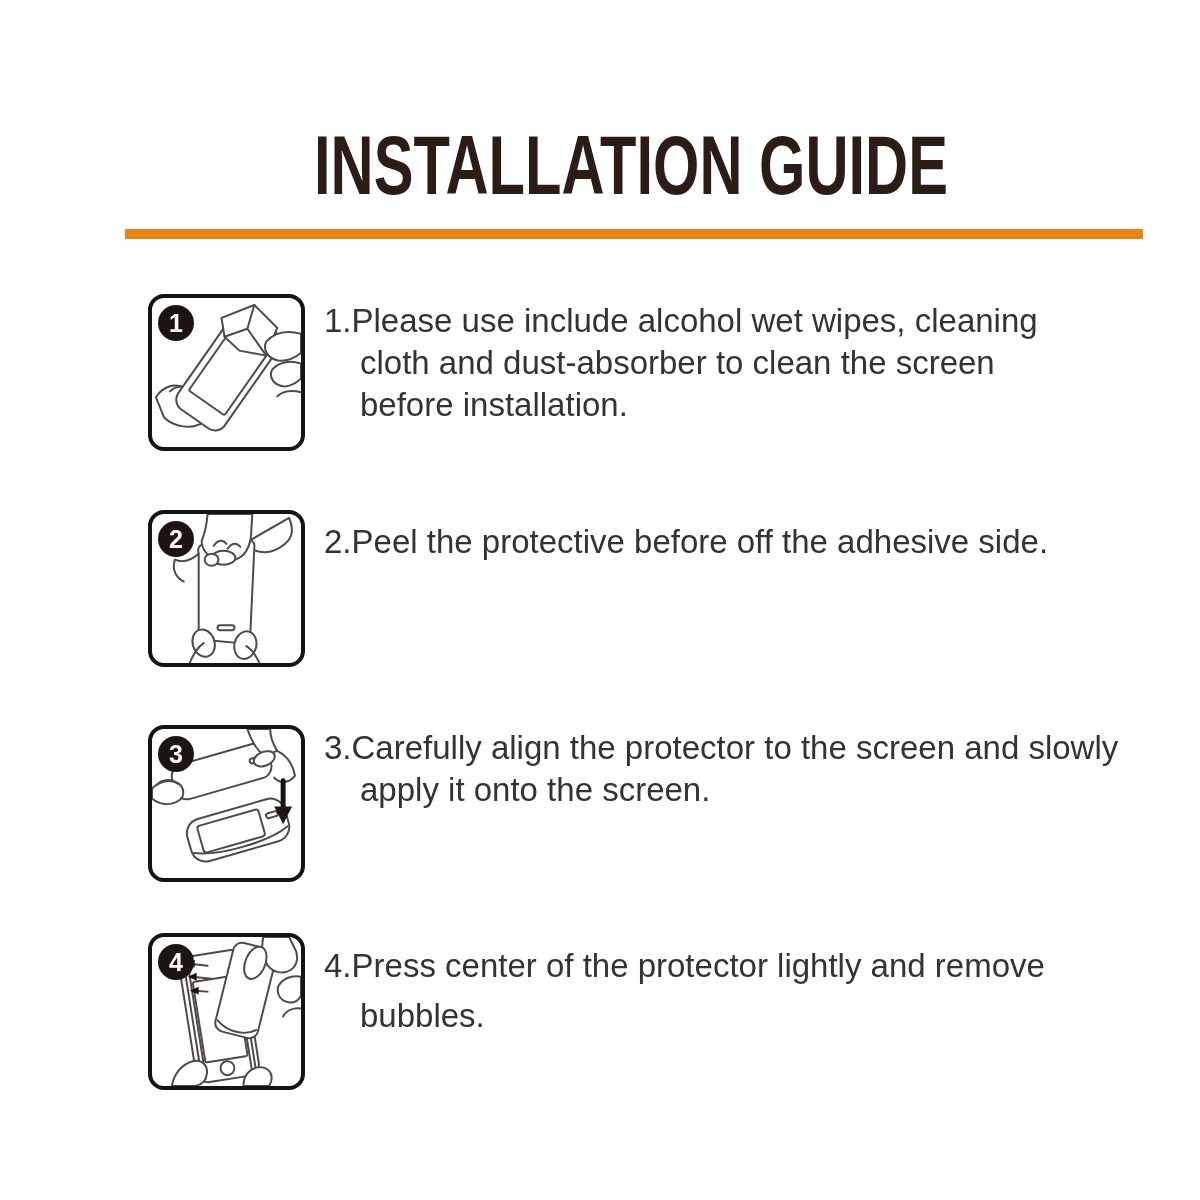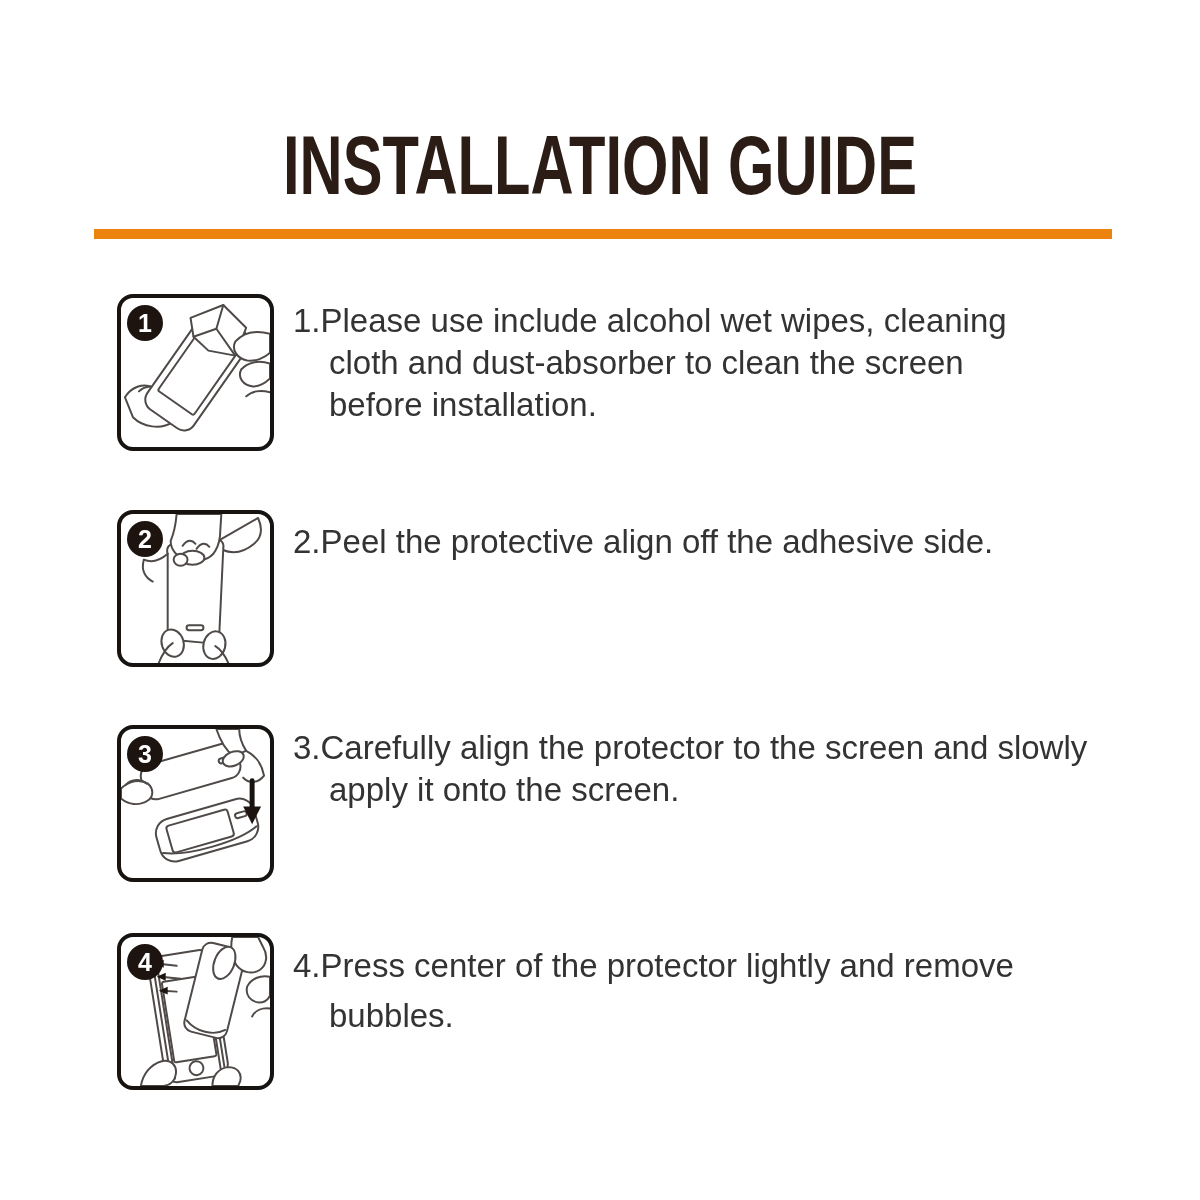--- a/index.html
+++ b/index.html
@@ -1,20 +1,20 @@
 <!DOCTYPE html>
 <html><head>
 <meta charset="utf-8">
 <style>
   html,body{margin:0;padding:0;}
   body{
     width:1200px;height:1200px;background:#ffffff;position:relative;
     font-family:"Liberation Sans", sans-serif;overflow:hidden;
   }
-  .page{position:absolute;inset:0;}
+  .page{position:absolute;inset:0;margin-left:31px;}
 
   
   .title{
     position:absolute;top:123px;left:0;width:1200px;text-align:center;
     font-weight:bold;font-size:84px;line-height:84px;color:#2b1d15;
     transform:scaleX(0.71);transform-origin:600px 50%;
     letter-spacing:0px;white-space:nowrap;
   }
   .divider{
     position:absolute;left:94px;top:229px;width:1018px;height:10px;
@@ -101,21 +101,21 @@
         <ellipse class="white" cx="60" cy="46" rx="7" ry="6"></ellipse>
 
         <ellipse class="white" cx="52" cy="130" rx="11" ry="14" transform="rotate(-18 52 130)"></ellipse>
         <ellipse class="white" cx="94" cy="132" rx="11" ry="14" transform="rotate(14 94 132)"></ellipse>
         <path d="M38,150 C42,140 46,134 52,130"></path>
         <path d="M108,150 C104,141 100,136 95,133"></path>
       </g>
     </svg>
     <div class="badge">2</div>
   </div>
-  <div class="step-text t2"><span>2.</span><span>Peel the protective align off the adhesive side.</span></div>
+  <div class="step-text t2"><span>2.</span><span>Peel the protective before off the adhesive side.</span></div>
 
   <div class="step-box b3">
     <svg viewBox="0 0 150 150">
       <g class="lineart">
 
         <g transform="rotate(-16 85 96)">
           <rect class="white" x="34" y="80" width="102" height="44" rx="15"></rect>
           <path d="M36,112 C60,122 112,122 134,112"></path>
           <rect x="46" y="87" width="64" height="28" rx="3"></rect>
           <rect x="116" y="94" width="12" height="5" rx="2.5"></rect>

